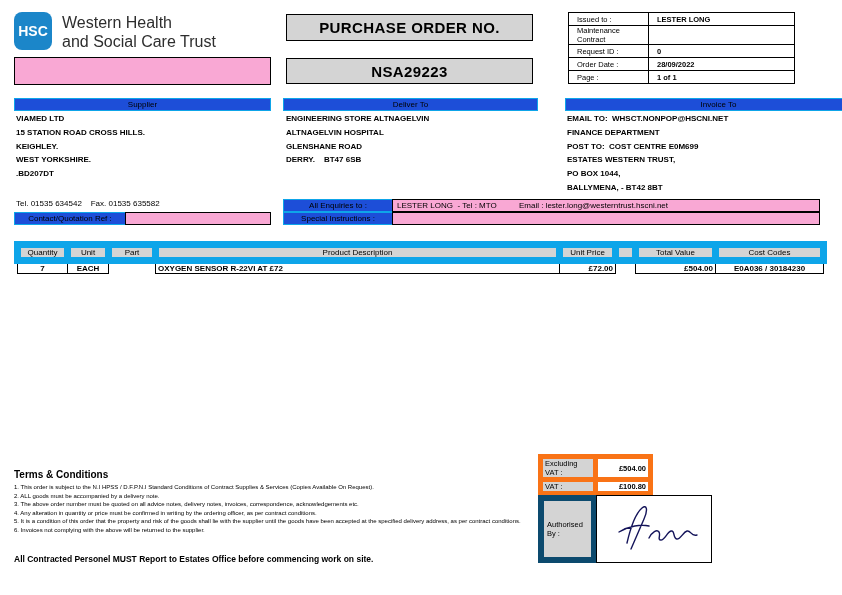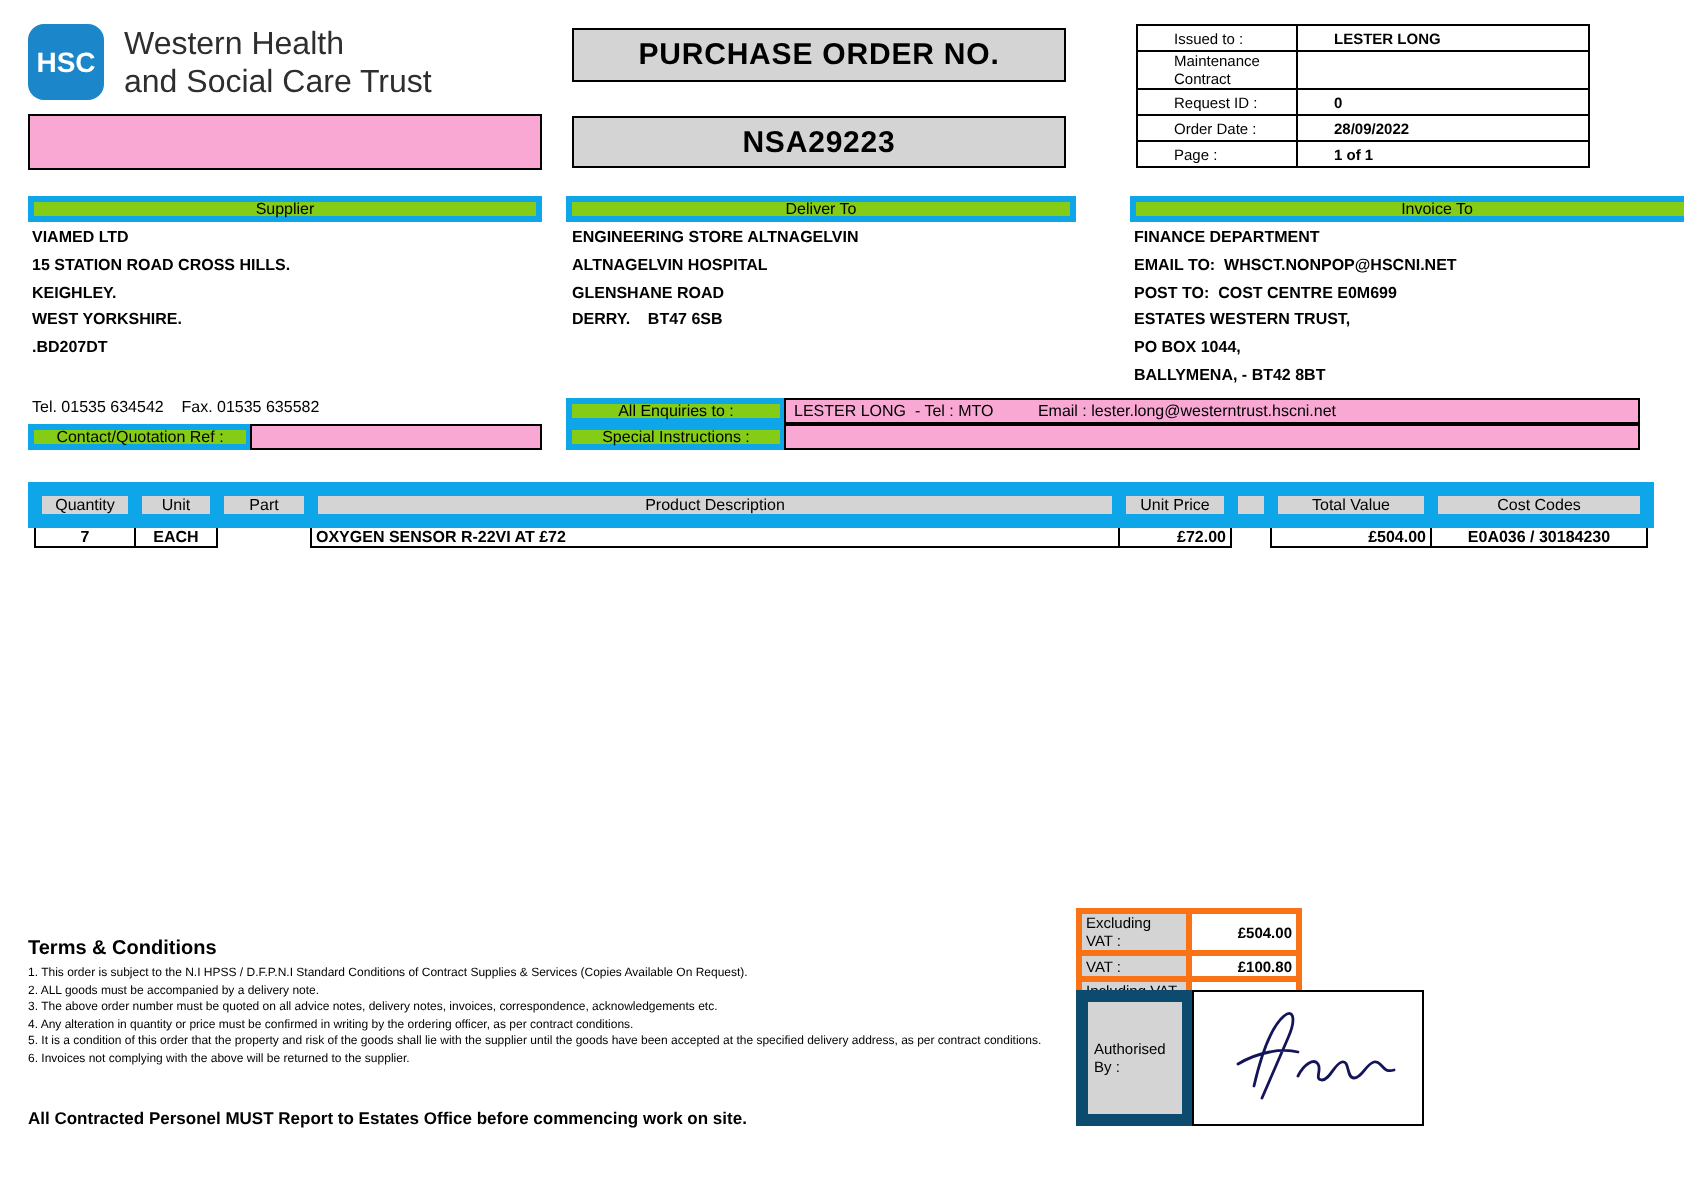--- a/index.html
+++ b/index.html
@@ -1,32 +1,32 @@
 <!DOCTYPE html>
 <html><head>
 <meta charset="utf-8">
 <style>
   * { margin:0; padding:0; box-sizing:border-box; }
   body { background:#ffffff; font-family:"Liberation Sans", sans-serif; }
   .page { position:relative; width:842px; height:595px; background:#ffffff; color:#000; overflow:hidden; }
   .abs { position:absolute; }
   .box { border:1px solid #000; background:#f9a8d4; }
-  .graybar { background:#84cc16; border:3px solid #0ea5e9; font-size:8px; display:flex; align-items:center; justify-content:center; }
+  .graybar { background:#1d4ed8; border:1px solid #0ea5e9; font-size:8px; display:flex; align-items:center; justify-content:center; }
   .bigbar { background:#d4d4d4; border:1px solid #000; display:flex; align-items:center; justify-content:center; font-weight:bold; font-size:15px; letter-spacing:.4px; }
   .pre { white-space:pre; }
 
   
   .logo-wrap { display:flex; align-items:flex-start; }
   .hsc-badge { width:38px; height:38px; border-radius:8px; background:#1b86c9; color:#fff;
                display:flex; align-items:center; justify-content:center; font-weight:bold; font-size:14px; }
   .org-name { margin-left:10px; padding-top:1px; font-size:16px; line-height:19px; color:#2e2e2e; }
 
   
   table { border-collapse:collapse; }
-  .meta-table td { border:1px solid #000; height:13px; font-size:7.5px; padding:0 18px; }
+  .meta-table td { border:1px solid #000; height:13px; font-size:7.5px; padding:0 8px; }
   .meta-table .m-label { width:80px; }
   .meta-table .m-value { width:146px; font-weight:bold; }
 
   
   .addr { font-size:8px; font-weight:bold; line-height:13.8px; }
   .small-line { font-size:8px; }
 
   
   .items-table { table-layout:fixed; }
   .items-table th { background:#d4d4d4; border:7px solid #0ea5e9; font-weight:normal; font-size:8px; height:13px; padding:0 1px; }
@@ -35,21 +35,21 @@
   .c { text-align:center; }
   .r { text-align:right; }
   .l { text-align:left; }
 
   
   .terms-title { font-size:10px; font-weight:bold; }
   .terms-list { font-size:6px; line-height:8.6px; }
   .site-notice { font-size:8.5px; font-weight:bold; }
 
   
-  .totals-table td { border:3px solid #f97316; height:13px; font-size:7.5px; padding:0 2px; }
+  .totals-table td { border:5px solid #f97316; height:13px; font-size:7.5px; padding:0 2px; }
   .totals-table .t-label { width:55px; background:#d4d4d4; }
   .totals-table .t-value { width:55px; text-align:right; font-weight:bold; }
   .auth-label { background:#d4d4d4; border:6px solid #0c4a6e; font-size:7.5px; display:flex; align-items:center; padding-left:3px; }
   .sig-box { border:1px solid #000; background:#fff; display:flex; align-items:center; justify-content:center; }
 </style>
 </head>
 <body>
 
 <div class="page">
 
@@ -111,22 +111,22 @@
     <div class="pre">GLENSHANE ROAD</div>
     <div class="pre">DERRY.    BT47 6SB</div>
   </div>
   <div class="abs graybar" style="left:283px; top:199px; width:110px; height:13px;">All Enquiries to :</div>
   <div class="abs box small-line pre" style="left:392px; top:199px; width:428px; height:13px; display:flex; align-items:center; padding-left:4px;">LESTER LONG  - Tel : MTO          Email : lester.long@westerntrust.hscni.net</div>
   <div class="abs graybar" style="left:283px; top:212px; width:110px; height:13px;">Special Instructions :</div>
   <div class="abs box small-line pre" style="left:392px; top:212px; width:428px; height:13px; display:flex; align-items:center; padding-left:4px;"></div>
 
   <div class="abs graybar" style="left:565px; top:98px; width:307px; height:13px;">Invoice To</div>
   <div class="abs addr" style="left:567px; top:112px;">
+    <div class="pre">EMAIL TO:  WHSCT.NONPOP@HSCNI.NET</div>
     <div class="pre">FINANCE DEPARTMENT</div>
-    <div class="pre">EMAIL TO:  WHSCT.NONPOP@HSCNI.NET</div>
     <div class="pre">POST TO:  COST CENTRE E0M699</div>
     <div class="pre">ESTATES WESTERN TRUST,</div>
     <div class="pre">PO BOX 1044,</div>
     <div class="pre">BALLYMENA, - BT42 8BT</div>
   </div>
 
   <table class="abs items-table" style="left:14px; top:241px; width:806px;">
     <colgroup>
       <col style="width:50px">
         <col style="width:41px">

